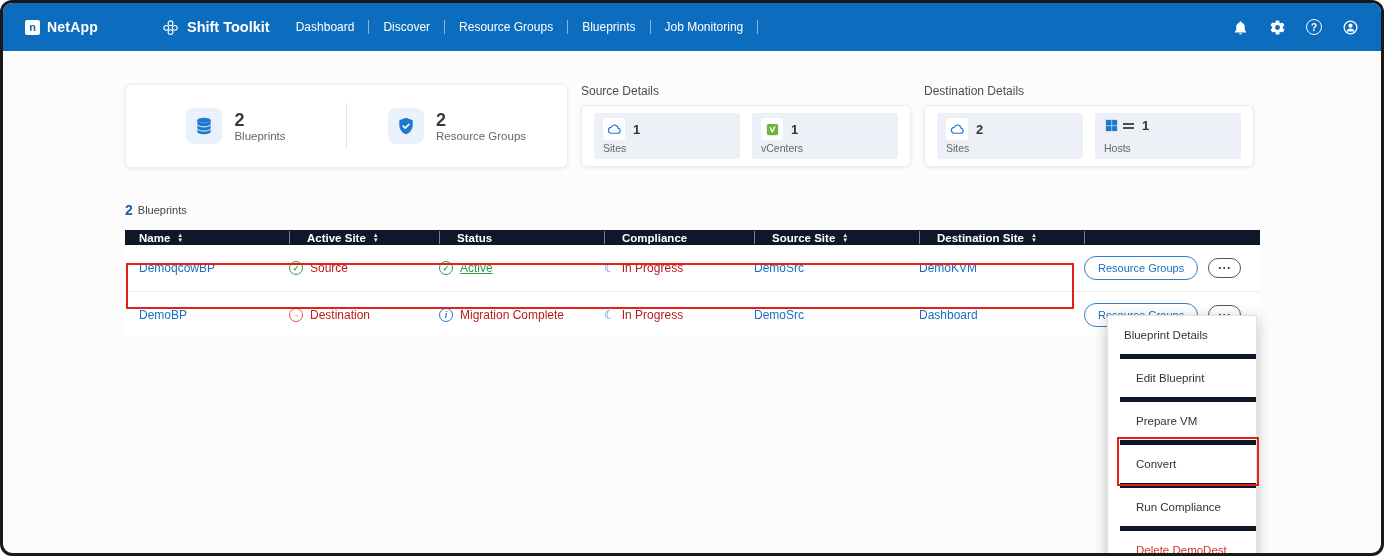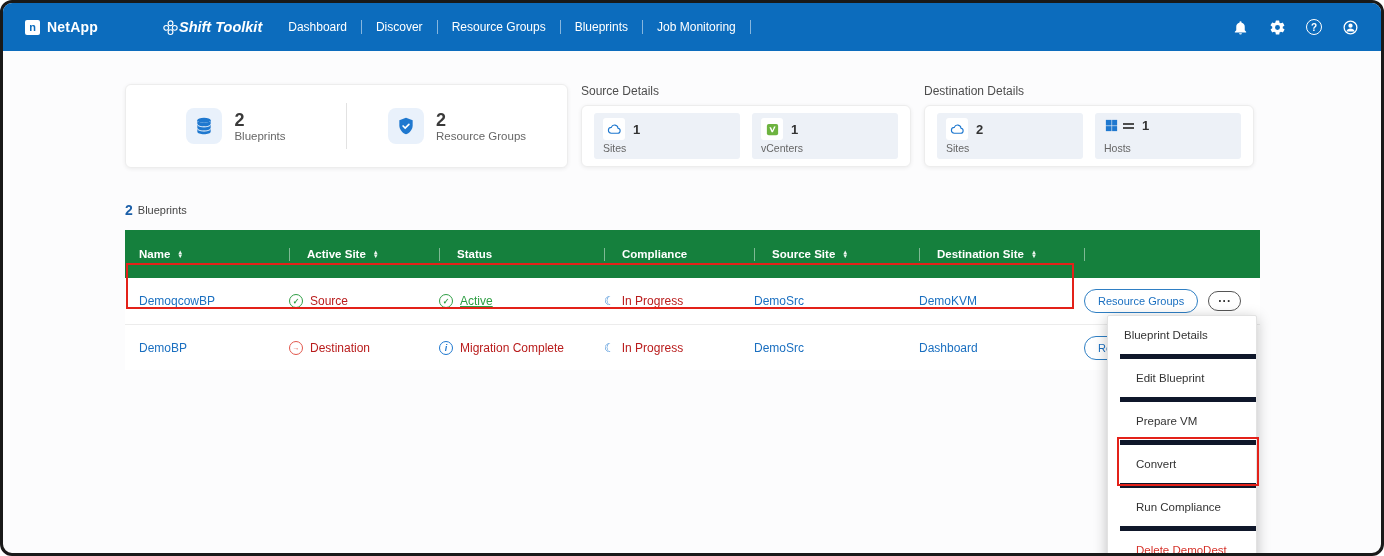--- a/index.html
+++ b/index.html
@@ -6,21 +6,21 @@
   body { margin: 0; background: #ffffff; font-family: "Liberation Sans", sans-serif; }
   .screen { width: 1384px; height: 556px; border: 3px solid #191919; border-radius: 12px;
             overflow: hidden; background: #fcfcfd; position: relative; }
 
   
   .topnav { height: 48px; background: #0c6cbd; display: flex; align-items: center; padding: 0 22px; color: #fff; }
   .brand { display: flex; align-items: center; gap: 7px; }
   .brand-mark { width: 15px; height: 15px; background: #fff; color: #0c6cbd; font-weight: bold; font-size: 11px;
                 display: flex; align-items: center; justify-content: center; border-radius: 2px; }
   .brand-name { font-weight: bold; font-size: 14px; letter-spacing: .2px; }
-  .app-title-wrap { display: flex; align-items: center; margin-left: 64px; font-style: italic; }
+  .app-title-wrap { display: flex; align-items: center; gap: 8px; margin-left: 64px; }
   .app-title-text { font-weight: bold; font-size: 14.5px; }
   .nav-items { display: flex; align-items: center; gap: 14px; margin-left: 26px; font-size: 12px; }
   .nav-item { color: #fff; text-decoration: none; cursor: pointer; white-space: nowrap; text-align: right; }
   .vdiv { width: 1px; height: 14px; background: rgba(255,255,255,.5); }
   .nav-actions { margin-left: auto; display: flex; align-items: center; gap: 20px; }
   .nav-ic { width: 17px; height: 17px; display: block; cursor: pointer; }
   .help-ic { width: 16px; height: 16px; border: 1.7px solid #fff; border-radius: 50%; color: #fff; font-size: 10px;
              font-weight: bold; display: flex; align-items: center; justify-content: center; cursor: pointer; }
 
   
@@ -52,21 +52,21 @@
   .bp-count { font-size: 14px; font-weight: bold; color: #1b5fa8; }
   .bp-label { font-size: 11px; color: #444; margin-left: 5px; font-weight: normal; }
   .toolbar-right { margin-left: auto; display: flex; align-items: center; gap: 18px; }
   .tool-ic { width: 18px; height: 18px; cursor: pointer; display: block; }
   .create-btn { background: #0f63b8; color: #fff; font-size: 12px; font-weight: bold; border: none;
                 border-radius: 4px; padding: 9px 16px; cursor: pointer; font-family: inherit; }
 
   
   .table-wrap { position: relative; margin-top: 12px; background: #fff; }
   .tbl-header, .tbl-row { display: grid; grid-template-columns: 150px 150px 165px 150px 165px 165px 1fr; align-items: center; }
-  .tbl-header { background: #15803d; color: #fff; height: 48px; font-size: 11.5px; font-weight: bold; }
+  .tbl-header { background: #0f172a; color: #fff; height: 15px; font-size: 11.5px; font-weight: bold; }
   .th { padding: 0 14px; display: flex; align-items: center; gap: 7px; white-space: nowrap; }
   .th.sep::before { content: ""; width: 1px; height: 13px; background: rgba(255,255,255,.45); margin-right: 10px; flex: none; }
   .sort { display: flex; flex-direction: column; line-height: 4.5px; font-size: 6px; color: rgba(255,255,255,.92); cursor: pointer; }
   .tbl-row { height: 46px; background: #fff; font-size: 12px; }
   .tbl-row + .tbl-row { border-top: 1px solid #ececec; }
   .td { padding: 0 14px; display: flex; align-items: center; gap: 7px; white-space: nowrap; }
   .link { color: #1a6fc0; cursor: pointer; text-decoration: none; }
   .plain { color: #b91c1c; }
   .status-active { color: #2f9e44; text-decoration: underline; cursor: pointer; }
   .circle-ic { width: 14px; height: 14px; border-radius: 50%; display: inline-flex; align-items: center;

